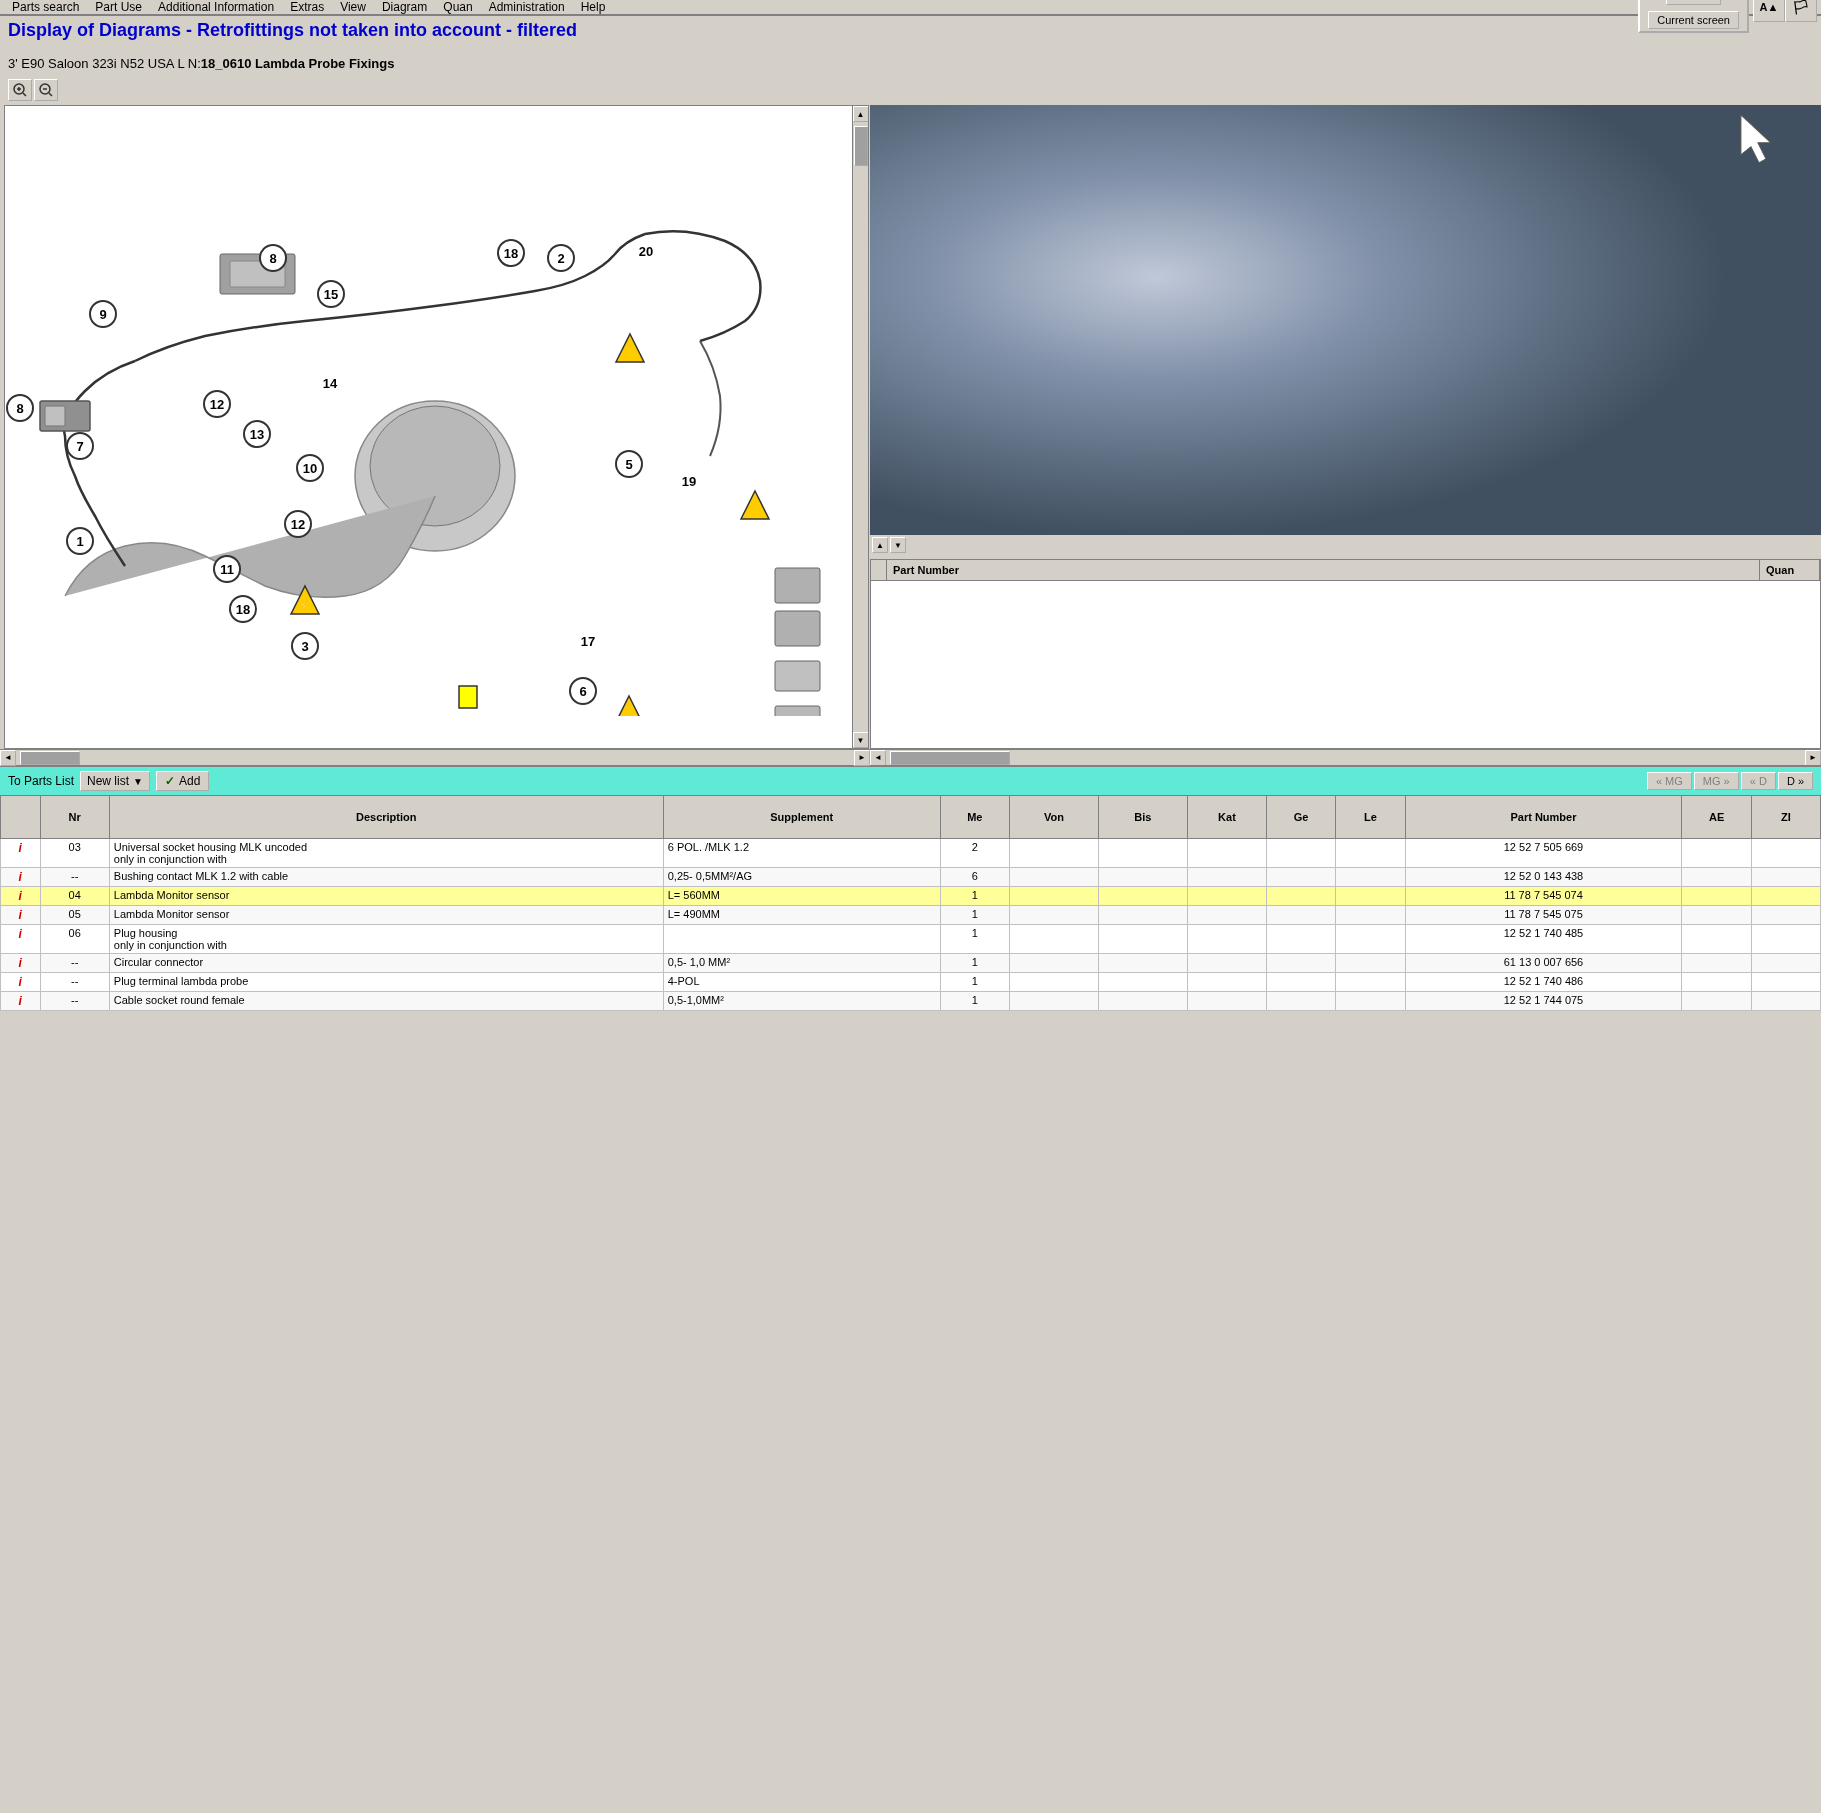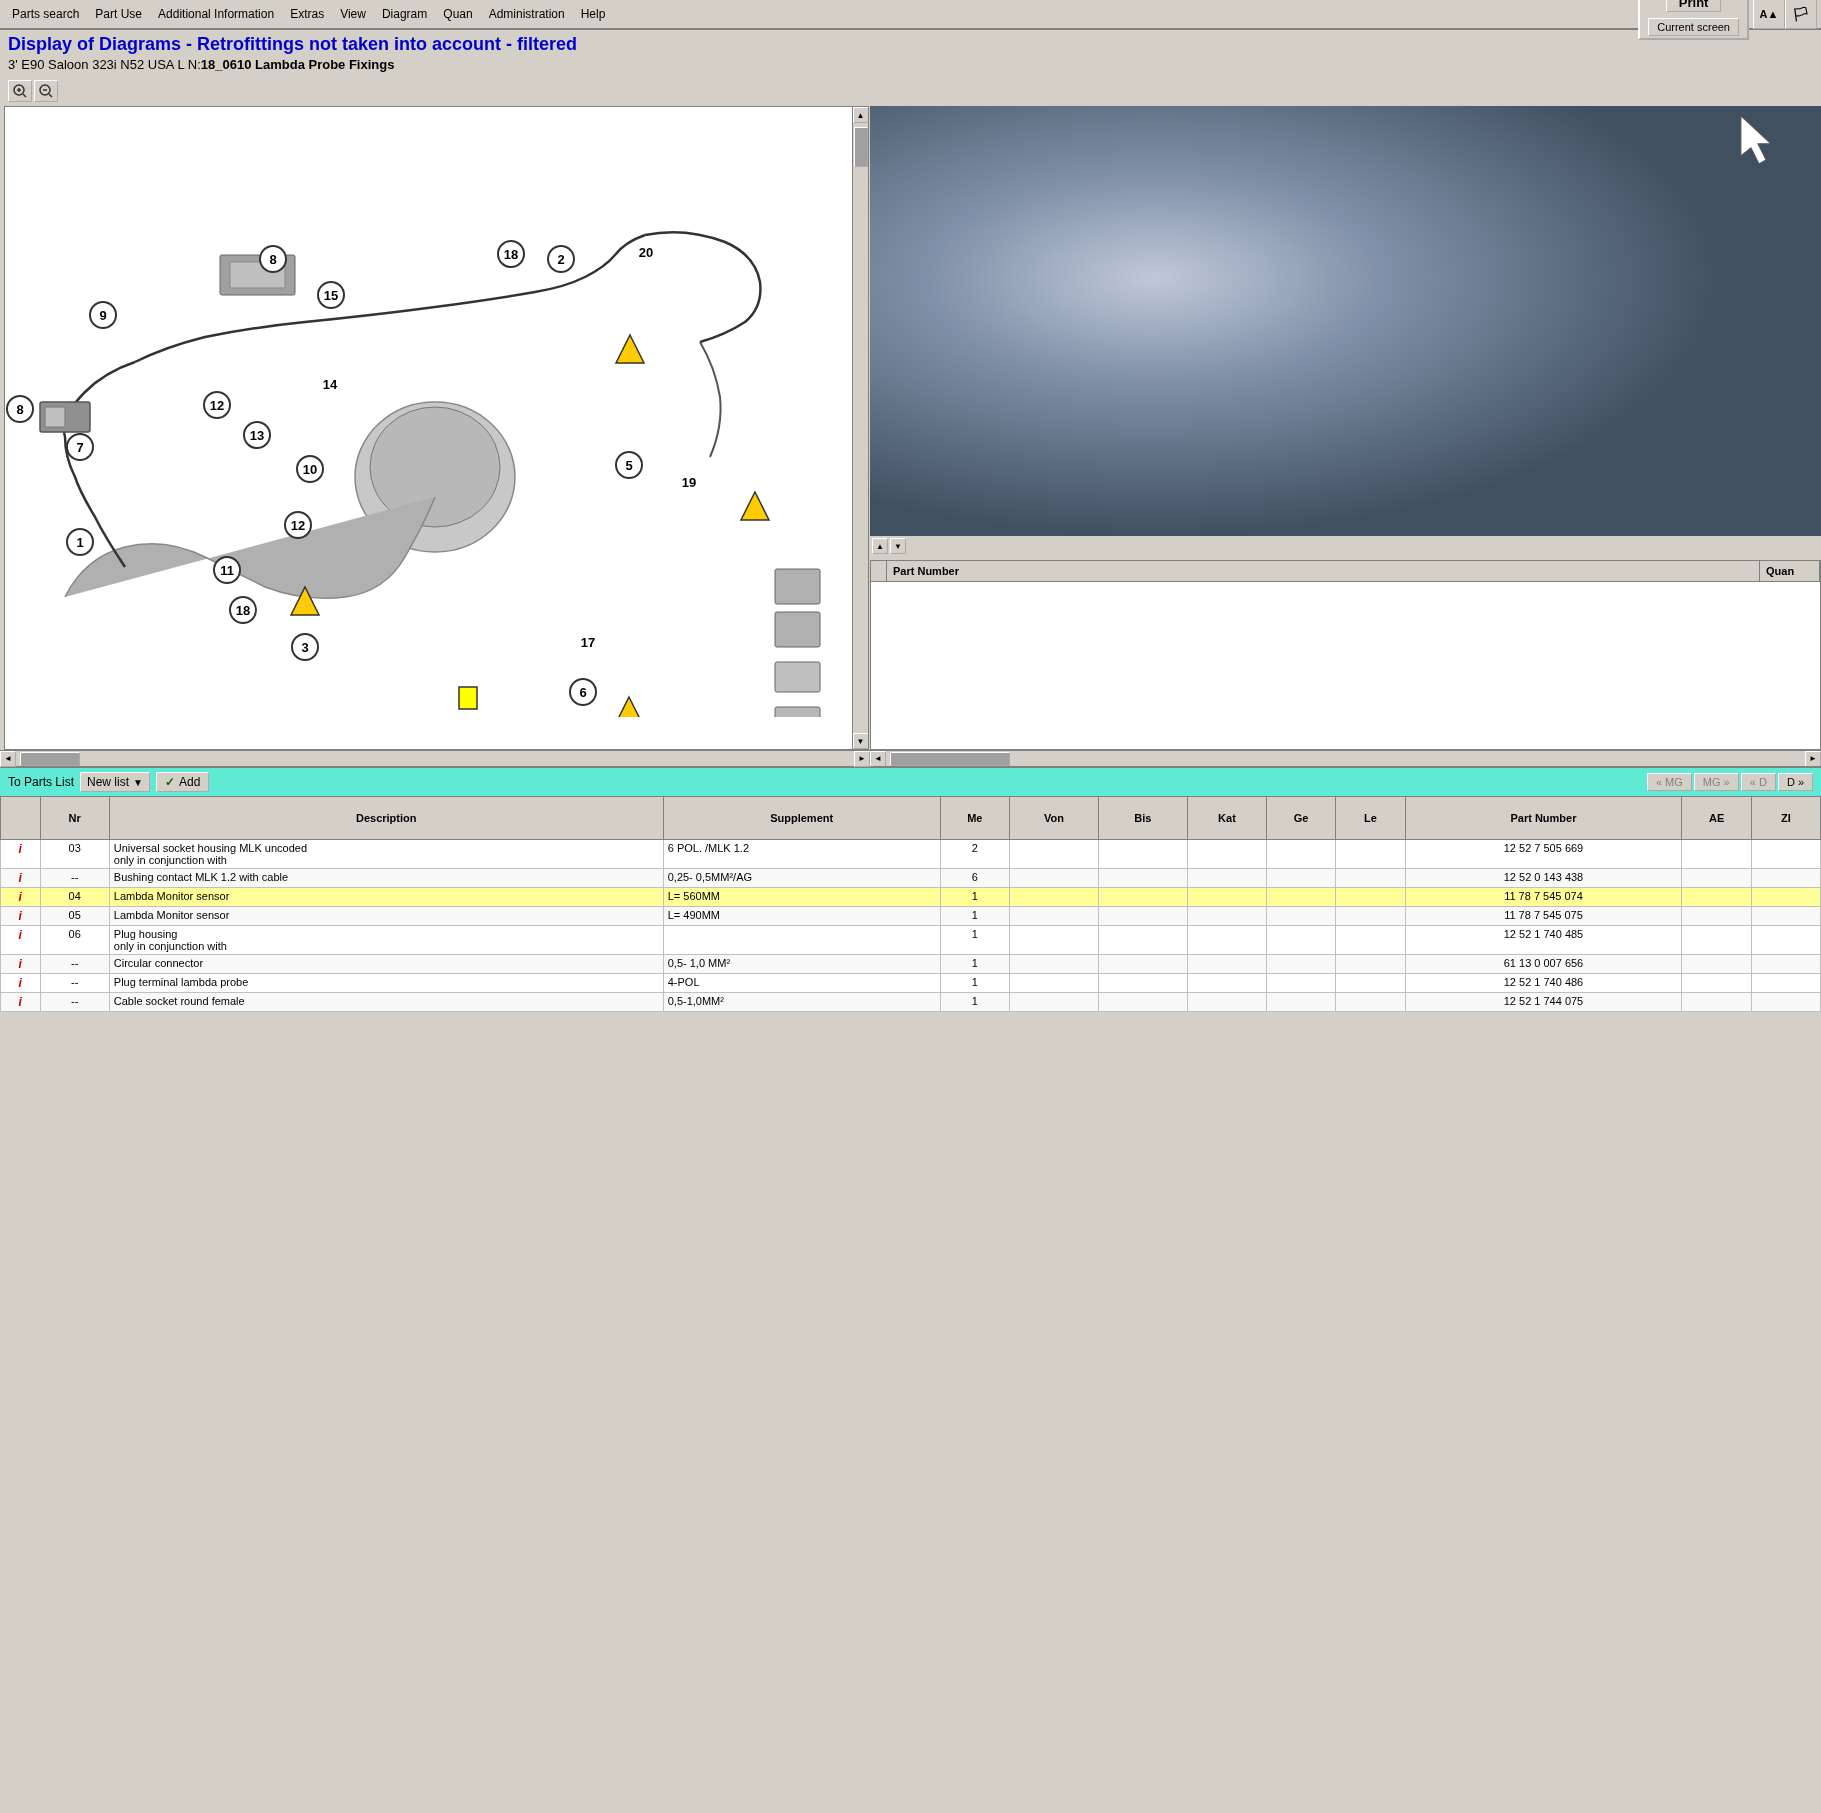--- a/index.html
+++ b/index.html
@@ -5,21 +5,21 @@
     * { margin: 0; padding: 0; box-sizing: border-box; }
     body { font-family: Arial, sans-serif; font-size: 12px; background: #d4d0c8; width: 1821px; min-height: 1813px; overflow: hidden; }
 
     
     .menubar {
       display: flex;
       align-items: center;
       background: #d4d0c8;
       border-bottom: 2px solid #808080;
       padding: 2px 4px;
-      height: 30px;
+      height: 16px;
       gap: 0;
     }
     .menu-item {
       padding: 3px 8px;
       font-size: 12px;
       cursor: pointer;
       white-space: nowrap;
       color: #000;
       background: transparent;
       border: none;
@@ -73,21 +73,21 @@
       padding: 4px 8px;
     }
     .diagram-title {
       font-size: 18px;
       font-weight: bold;
       color: #0000cc;
     }
     .diagram-subtitle {
       font-size: 13px;
       color: #000;
-      margin-top: 2px;
+      margin-top: 15px;
     }
     .subtitle-bold { font-weight: bold; }
 
     
     .zoom-controls {
       display: flex;
       gap: 2px;
       padding: 4px 8px;
       background: #d4d0c8;
     }

